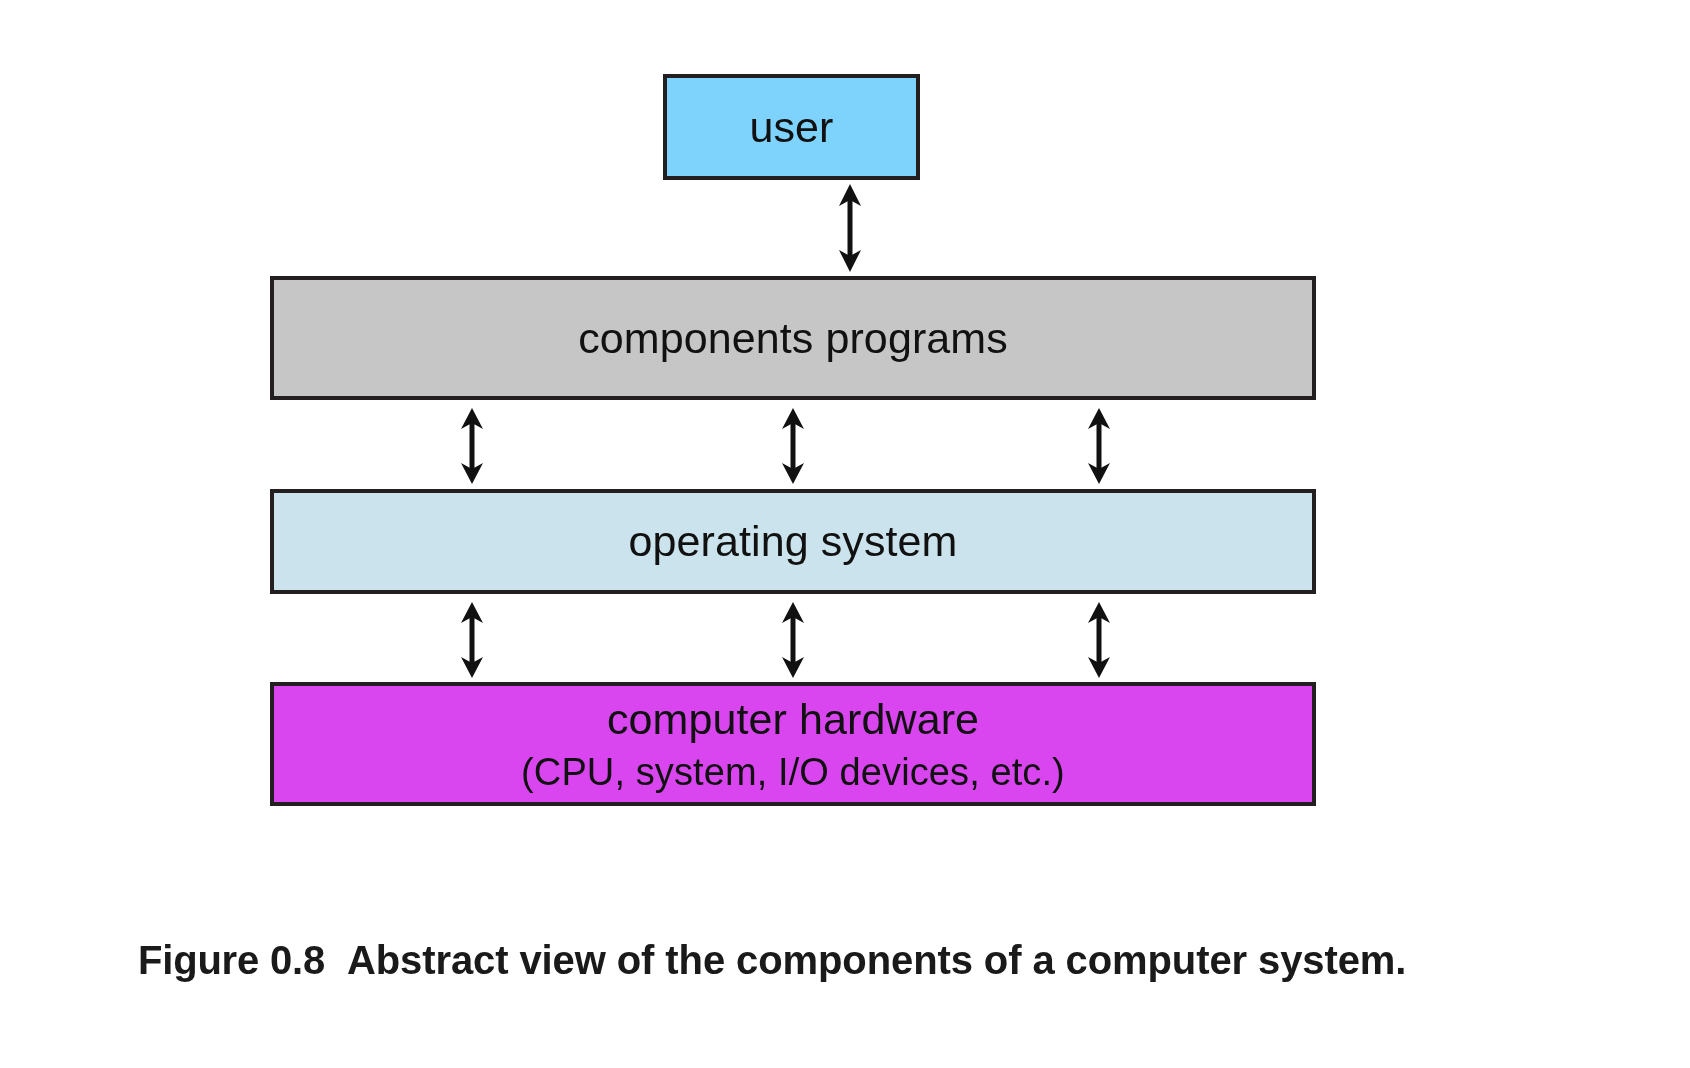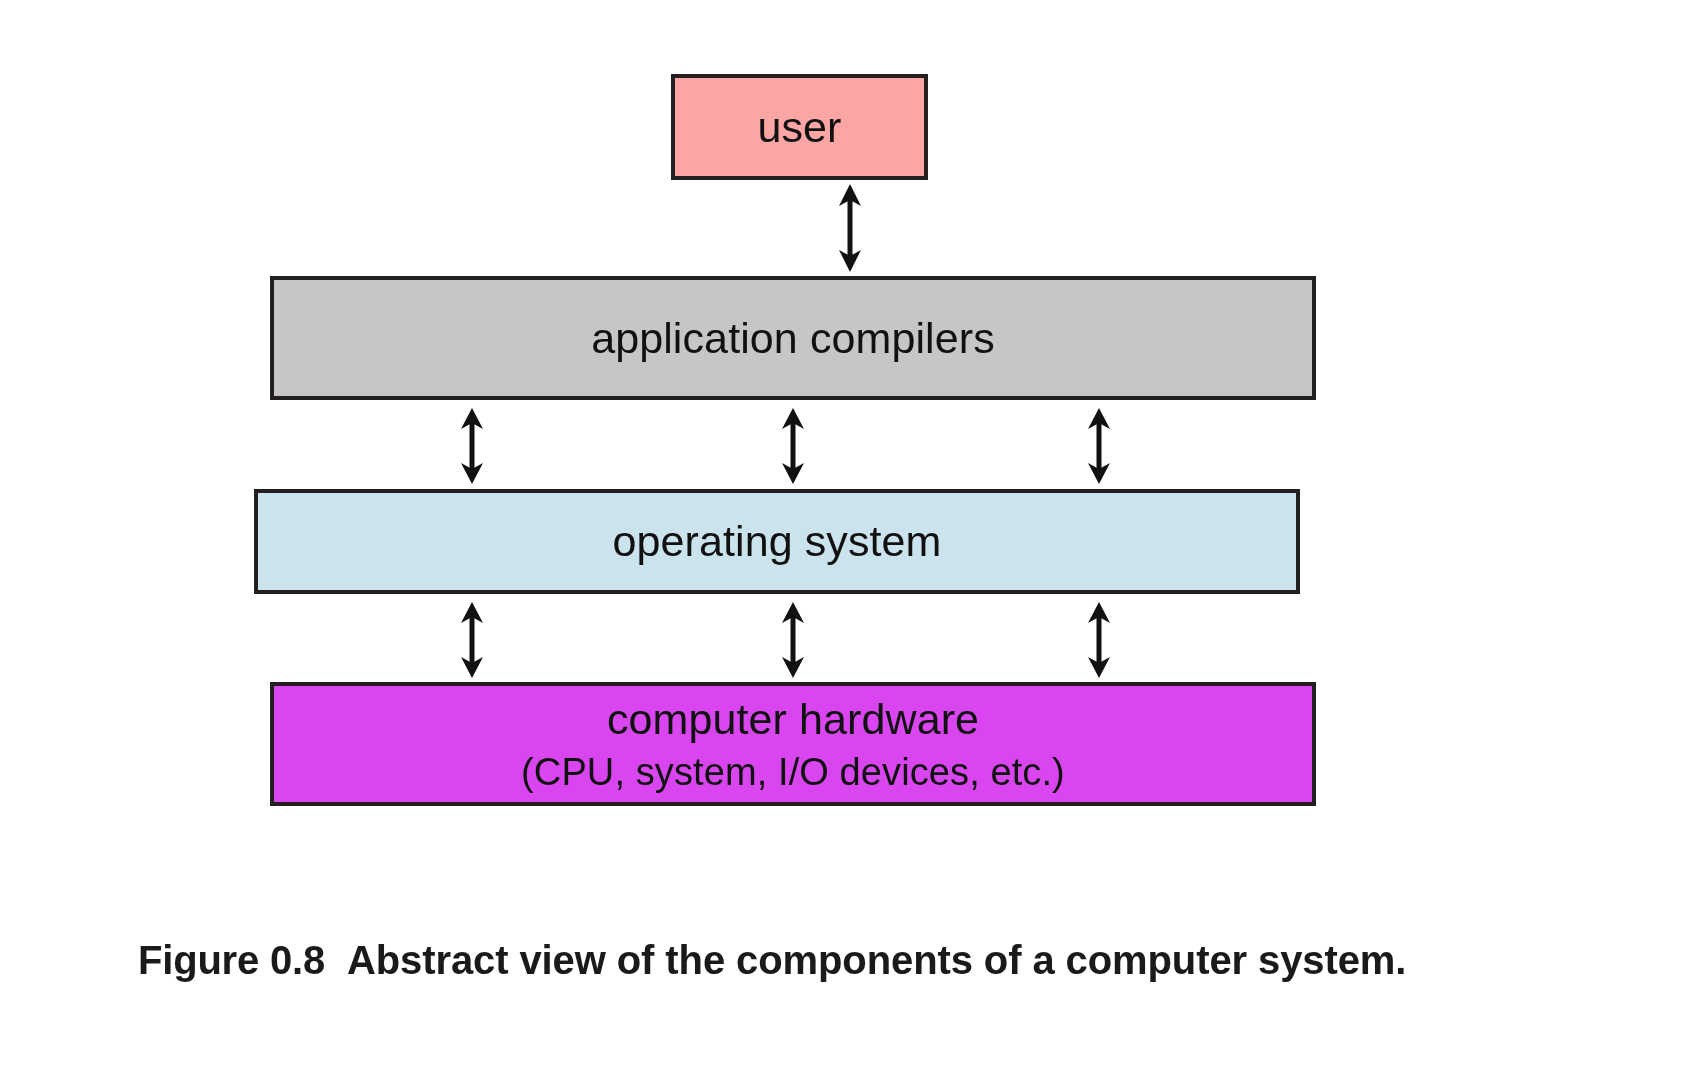--- a/index.html
+++ b/index.html
@@ -52,21 +52,21 @@
     width: 257px;
     height: 106px;
   }
   #node-application {
     left: 270px;
     top: 276px;
     width: 1046px;
     height: 124px;
   }
   #node-os {
-    left: 254px;
+    left: 270px;
     top: 489px;
     width: 1046px;
     height: 105px;
   }
   #node-hardware {
     left: 270px;
     top: 682px;
     width: 1046px;
     height: 124px;
   }
@@ -99,34 +99,34 @@
     font-weight: 700;
     margin-left: 22px;
     letter-spacing: -0.1px;
   }
 </style>
 </head>
 <body>
 
 <div id="page">
 
-  <div class="node" id="node-user" style="background:#fca5a5;margin-left:8px;">
+  <div class="node" id="node-user" style="background:#7dd3fc;">
     <div class="title">user</div>
   </div>
 
   <div class="connector" id="arrow-user-app" style="left:828px; top:184px;">
     <svg width="44" height="88" viewBox="0 0 44 88" aria-hidden="true">
       <line x1="22" y1="14" x2="22" y2="74" stroke="#111111" stroke-width="5"></line>
       <polygon points="22,0 33,22 22,16 11,22" fill="#111111"></polygon>
       <polygon points="22,88 11,66 22,72 33,66" fill="#111111"></polygon>
     </svg>
   </div>
 
   <div class="node" id="node-application" style="background:#c6c6c6;">
-    <div class="title">application compilers</div>
+    <div class="title">components programs</div>
   </div>
 
   <div class="connector" style="left:450px; top:408px;">
     <svg width="44" height="76" viewBox="0 0 44 76" aria-hidden="true">
       <line x1="22" y1="13" x2="22" y2="63" stroke="#111111" stroke-width="5"></line>
       <polygon points="22,0 33,21 22,15 11,21" fill="#111111"></polygon>
       <polygon points="22,76 11,55 22,61 33,55" fill="#111111"></polygon>
     </svg>
   </div>
   <div class="connector" style="left:771px; top:408px;">

